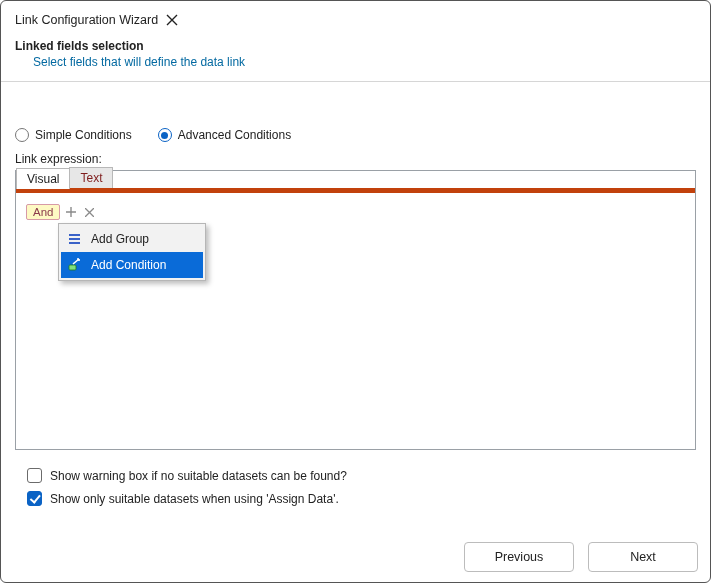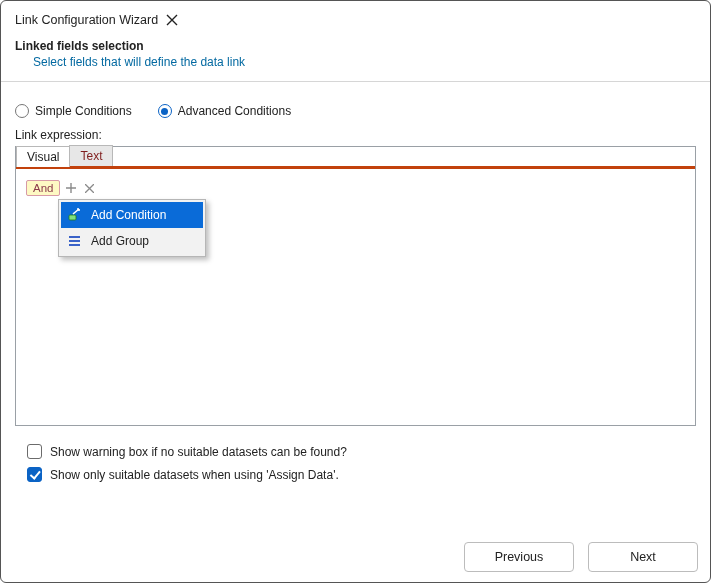--- a/index.html
+++ b/index.html
@@ -36,20 +36,21 @@
   .header .sub { padding: 2px 0 0 18px; color: #0369a1; }
   .divider { border-top: 1px solid #d6d6d6; margin: 2px 0 0 0; }
 
   .content { padding: 22px 14px 0 14px; }
 
   .radios {
     display: flex;
     gap: 26px;
     align-items: center;
     margin-bottom: 10px;
+    margin-top: 24px;
   }
   .radio {
     display: inline-flex;
     align-items: center;
     gap: 6px;
     cursor: default;
   }
   .radio .dot {
     width: 14px; height: 14px; border-radius: 50%;
     border: 1.5px solid #777;
@@ -66,21 +67,21 @@
   .panel {
     border: 1px solid #9aa0a6;
     background: #fff;
     height: 280px;
     position: relative;
   }
   .tabs {
     display: flex;
     align-items: flex-end;
     height: 22px;
-    border-bottom: 3px solid #c2410c;
+    border-bottom: 5px solid #c2410c;
     padding: 0 0 0 0;
   }
   .tab {
     height: 21px;
     padding: 0 10px;
     display: flex; align-items: center;
     border: 1px solid #b8b8b8;
     border-bottom: none;
     margin-right: -1px;
     background: #e7e7e7;
@@ -236,40 +237,40 @@
             </svg>
         </span>
         <span class="icon-btn x">
           <svg class="svg-icon" width="9" height="9" viewBox="0 0 9 9">
               <path d="M0 0 L9 9 M9 0 L0 9" stroke="#8a8a8a" stroke-width="1.3"></path>
             </svg>
         </span>
       </div>
 
       <div class="popup">
+        <div class="popup-item">
+          <span class="ico">
+            <svg class="svg-icon" width="14" height="14" viewBox="0 0 14 14">
+              <rect x="1" y="2" width="11" height="2" fill="#3a62c8"></rect>
+              <rect x="1" y="6" width="11" height="2" fill="#3a62c8"></rect>
+              <rect x="1" y="10" width="11" height="2" fill="#3a62c8"></rect>
+            </svg>
+          </span>
+          <span>Add Group</span>
+        </div>
         <div class="popup-item sel">
           <span class="ico">
             <svg class="svg-icon" width="14" height="14" viewBox="0 0 14 14">
               <rect x="1" y="7" width="7" height="5" rx="1" fill="#7fe07f" stroke="#1f7a1f" stroke-width="0.8"></rect>
               <path d="M5 6 L11 1" stroke="#ffffff" stroke-width="1.6"></path>
               <path d="M11 1 L9 1 M11 1 L11 3" stroke="#ffffff" stroke-width="1.6"></path>
             </svg>
           </span>
           <span>Add Condition</span>
         </div>
-        <div class="popup-item">
-          <span class="ico">
-            <svg class="svg-icon" width="14" height="14" viewBox="0 0 14 14">
-              <rect x="1" y="2" width="11" height="2" fill="#3a62c8"></rect>
-              <rect x="1" y="6" width="11" height="2" fill="#3a62c8"></rect>
-              <rect x="1" y="10" width="11" height="2" fill="#3a62c8"></rect>
-            </svg>
-          </span>
-          <span>Add Group</span>
-        </div>
       </div>
     </div>
   </div>
 </div>
 
 <div class="checks">
   <div class="check">
     <span class="chk-box"></span>
     <span>Show warning box if no suitable datasets can be found?</span>
   </div>

